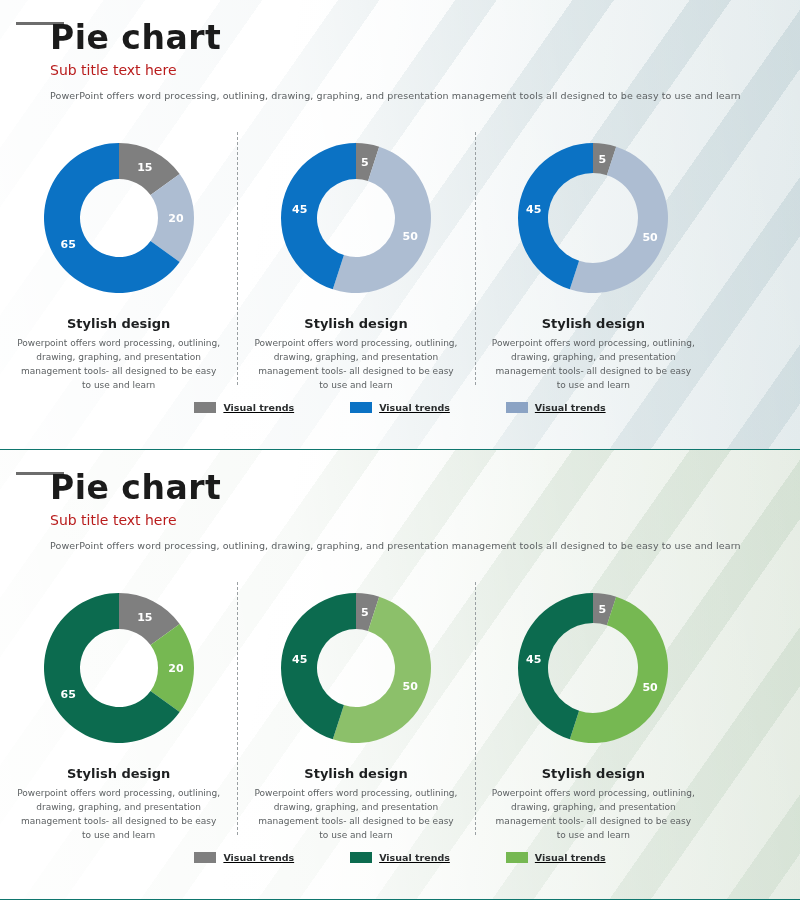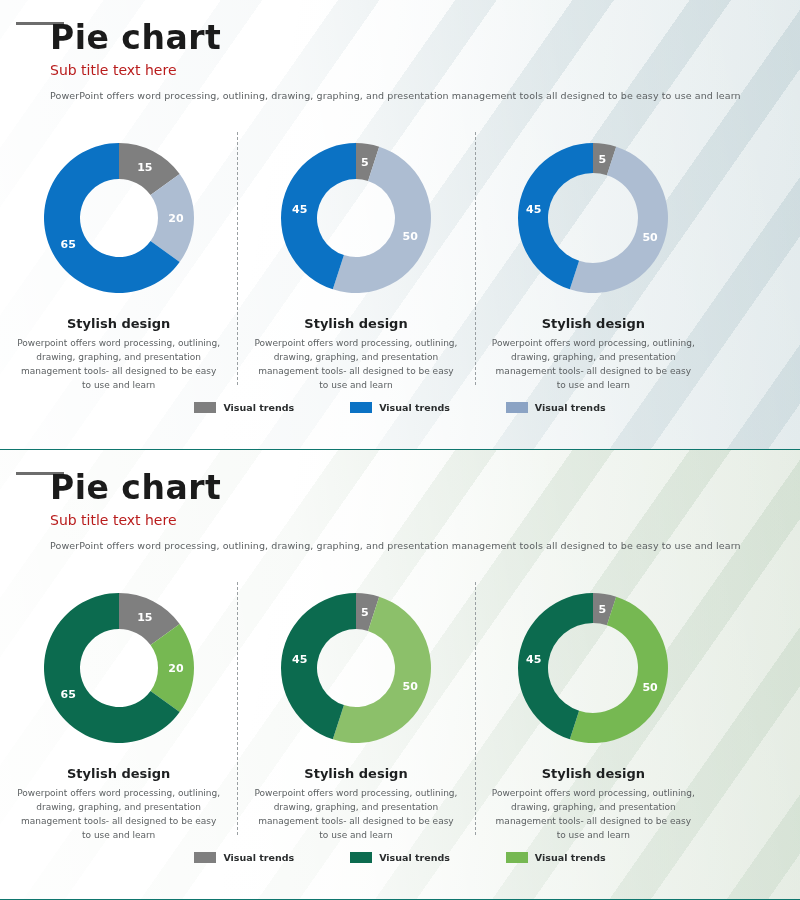--- a/index.html
+++ b/index.html
@@ -154,21 +154,21 @@
   
   .legend {
     position: absolute;
     left: 0;
     top: 402px;
     width: 800px;
     display: flex;
     justify-content: center;
     gap: 56px;
   }
-  .legend-item { display: flex; align-items: flex-start; gap: 7px; }
+  .legend-item { display: flex; align-items: flex-start; gap: 7px; text-decoration: underline; }
   .swatch { width: 22px; height: 11px; }
   .legend-label { font-size: 9.5px; font-weight: bold; color: #2a2d2e; }
 </style>
 </head>
 <body>
 
 <div class="panel panel-blue">
   <div class="bg"></div>
   <div class="bg2"></div>
   <div class="content">

